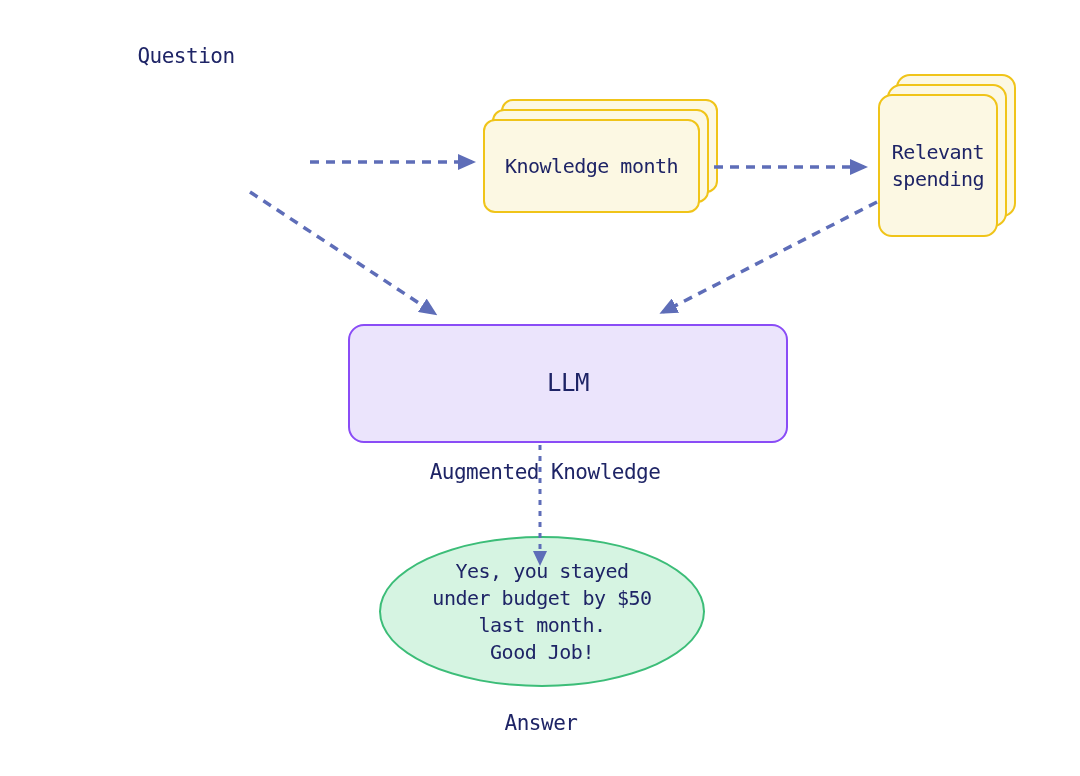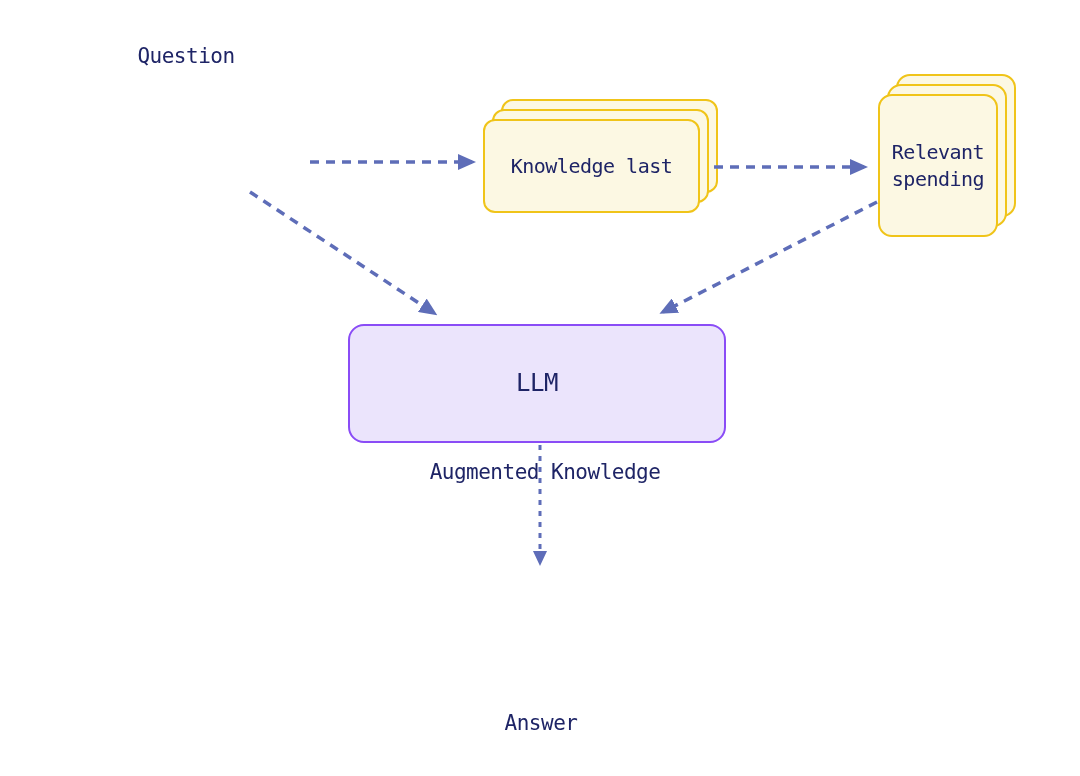--- a/index.html
+++ b/index.html
@@ -66,21 +66,21 @@
   .kb-card{width:217px;height:94px;border-radius:12px;}
   .kb-back2{left:501px;top:99px;}
   .kb-back1{left:492px;top:109px;}
   .kb-front{left:483px;top:119px;}
   .rk-card{width:120px;height:143px;border-radius:14px;}
   .rk-back2{left:896px;top:74px;}
   .rk-back1{left:887px;top:84px;}
   .rk-front{left:878px;top:94px;}
   .llm-box{
     position:absolute;
-    left:348px;top:324px;width:378px;height:119px;
+    left:348px;top:324px;width:440px;height:119px;
     border:2px solid var(--purple_border);
     background:var(--purple_fill);
     border-radius:16px;
     display:flex;align-items:center;justify-content:center;
   }
   .llm-box .shape-text{font-size:24px;}
   .label.question{left:48px;top:44px;width:276px;}
   .label.augmented{left:395px;top:460px;width:300px;}
   .label.answer{left:441px;top:711px;width:200px;}
   svg.arrows{
@@ -105,39 +105,45 @@
 
 <div class="canvas">
 
   <div class="label question">Question</div>
 
 
   <div>
     <div class="card kb-card kb-back2"></div>
     <div class="card kb-card kb-back1"></div>
     <div class="card kb-card kb-front">
-      <div class="shape-text">Knowledge last</div>
+      <div class="shape-text">Knowledge month</div>
     </div>
   </div>
 
   <div>
     <div class="card rk-card rk-back2"></div>
     <div class="card rk-card rk-back1"></div>
     <div class="card rk-card rk-front">
       <div class="shape-text">Relevant
 spending</div>
     </div>
   </div>
 
   <div class="llm-box">
     <div class="shape-text">LLM</div>
   </div>
 
   <div class="label augmented">Augmented Knowledge</div>
 
+  <div class="ellipse green">
+    <div class="shape-text">Yes, you stayed
+under budget by $50
+last month.
+Good Job!</div>
+  </div>
 
   <div class="label answer">Answer</div>
 
   <svg class="arrows" viewBox="0 0 1080 776" aria-hidden="true">
     <defs>
       <marker id="ah" markerUnits="userSpaceOnUse" markerWidth="18" markerHeight="16" refX="14" refY="8" orient="auto">
         <path d="M0,0 L18,8 L0,16 Z"></path>
       </marker>
       <marker id="ah-s" markerUnits="userSpaceOnUse" markerWidth="15" markerHeight="14" refX="11" refY="7" orient="auto">
         <path d="M0,0 L15,7 L0,14 Z"></path>

